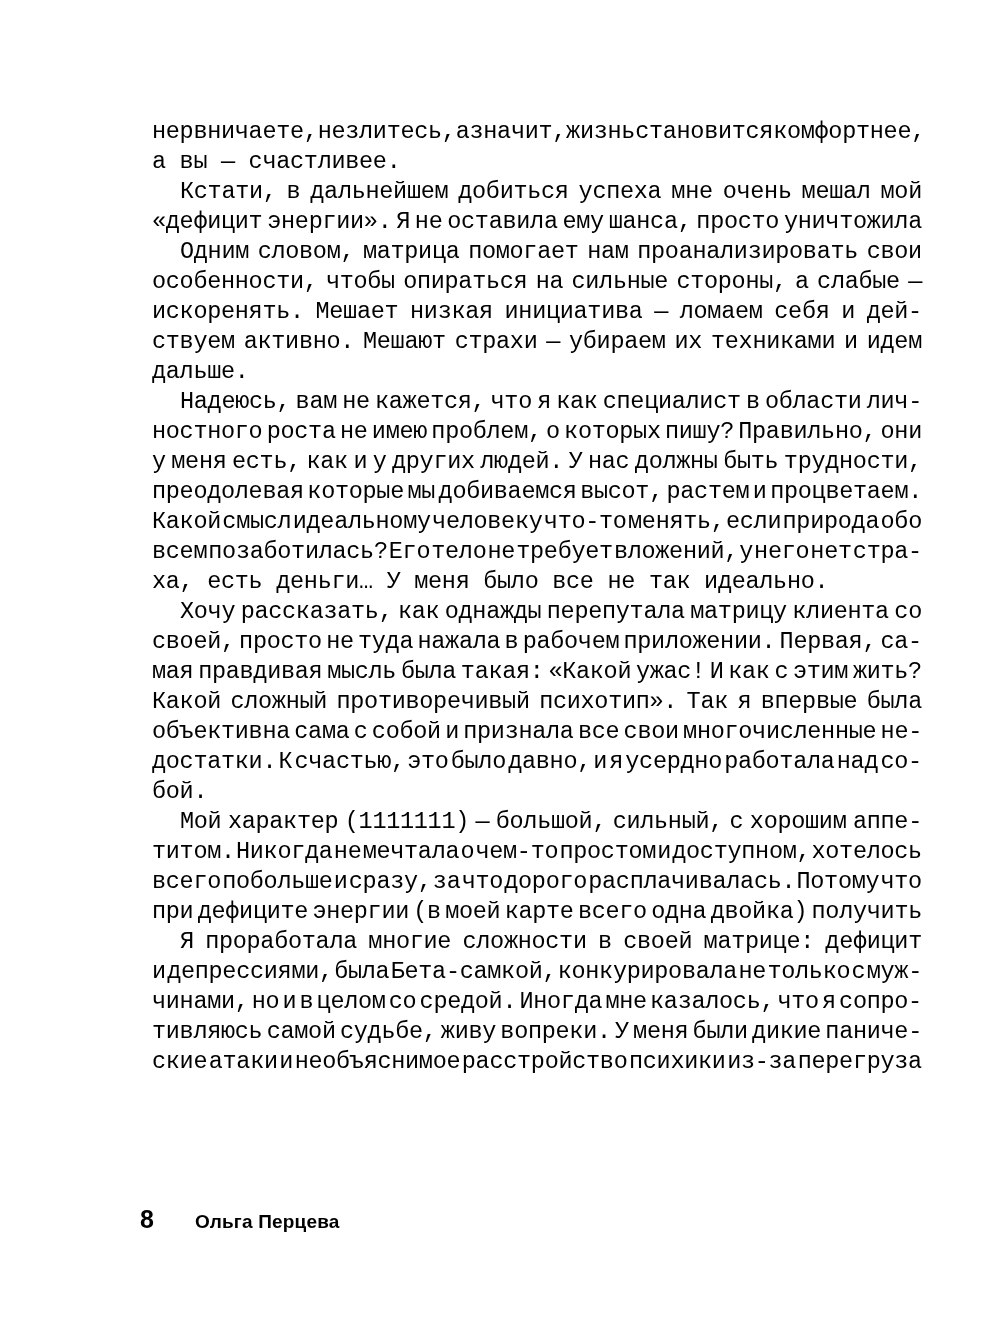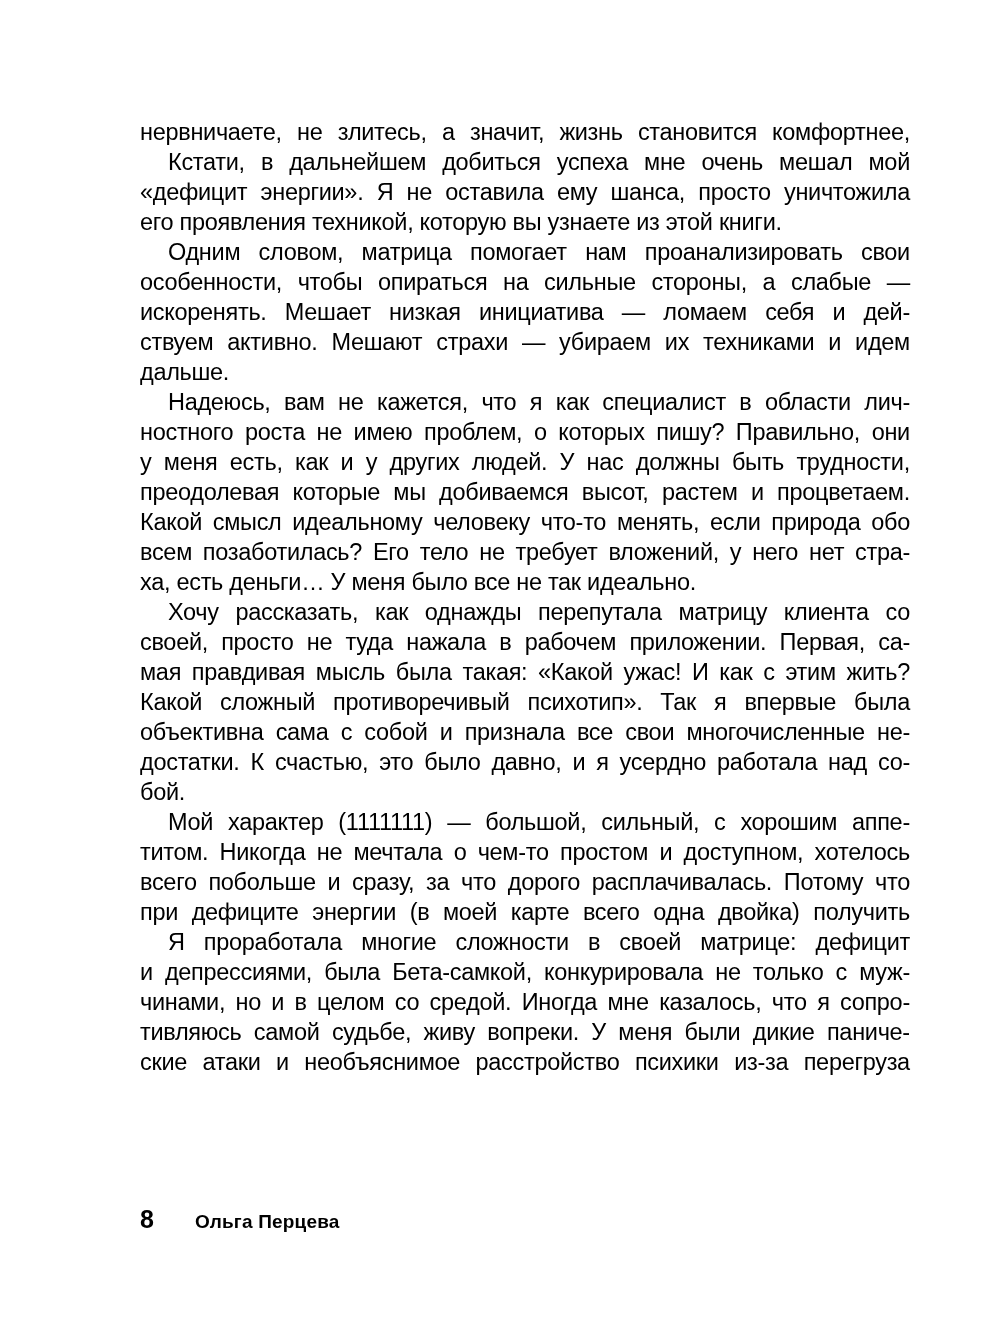--- a/index.html
+++ b/index.html
@@ -11,25 +11,26 @@
     position: relative;
     width: 1000px;
     height: 1317px;
     background: #ffffff;
     overflow: hidden;
     font-family: "Liberation Sans", "DejaVu Sans", sans-serif;
     color: #000000;
   }
   .text-block {
     position: absolute;
-    left: 140px;
+    left: 152px;
     top: 117px;
     width: 770px;
     font-size: 23.5px;
     letter-spacing: -0.3px;
+    font-family: Liberation Mono, monospace;
   }
   .para { margin: 0; padding: 0; }
   .line {
     display: flex;
     justify-content: space-between;
     height: 30px;
     line-height: 30px;
     align-items: baseline;
   }
   .line.left {
@@ -68,20 +69,21 @@
         <div class="line">
           <span>нервничаете,</span>
           <span>не</span>
           <span>злитесь,</span>
           <span>а</span>
           <span>значит,</span>
           <span>жизнь</span>
           <span>становится</span>
           <span>комфортнее,</span>
         </div>
+        <div class="line left"><span>а вы — счастливее.</span></div>
       </div>
       <div class="para">
         <div class="line indent">
           <span>Кстати,</span>
           <span>в</span>
           <span>дальнейшем</span>
           <span>добиться</span>
           <span>успеха</span>
           <span>мне</span>
           <span>очень</span>
@@ -92,21 +94,20 @@
           <span>«дефицит</span>
           <span>энергии».</span>
           <span>Я</span>
           <span>не</span>
           <span>оставила</span>
           <span>ему</span>
           <span>шанса,</span>
           <span>просто</span>
           <span>уничтожила</span>
         </div>
-        <div class="line left"><span>его проявления техникой, которую вы узнаете из этой книги.</span></div>
       </div>
       <div class="para">
         <div class="line indent">
           <span>Одним</span>
           <span>словом,</span>
           <span>матрица</span>
           <span>помогает</span>
           <span>нам</span>
           <span>проанализировать</span>
           <span>свои</span>

